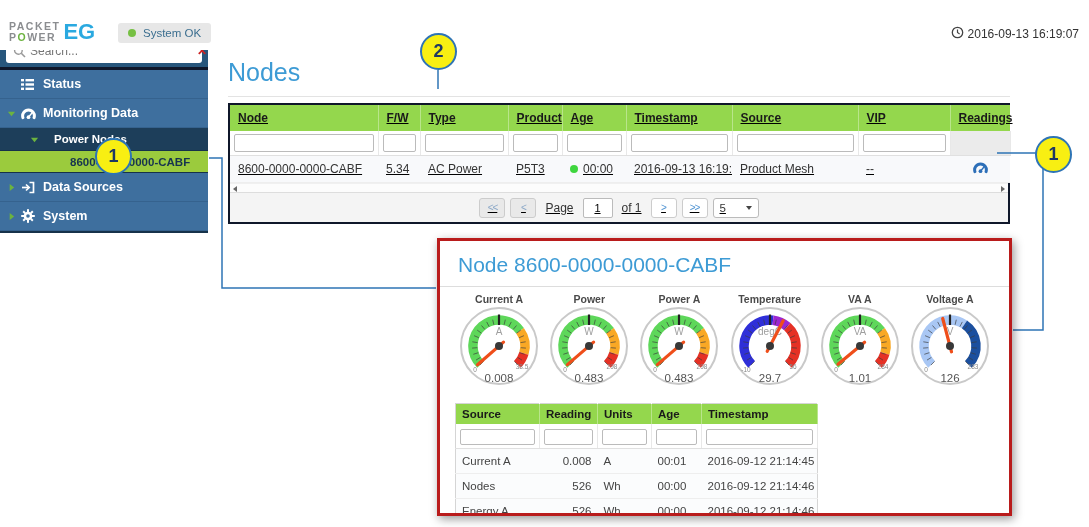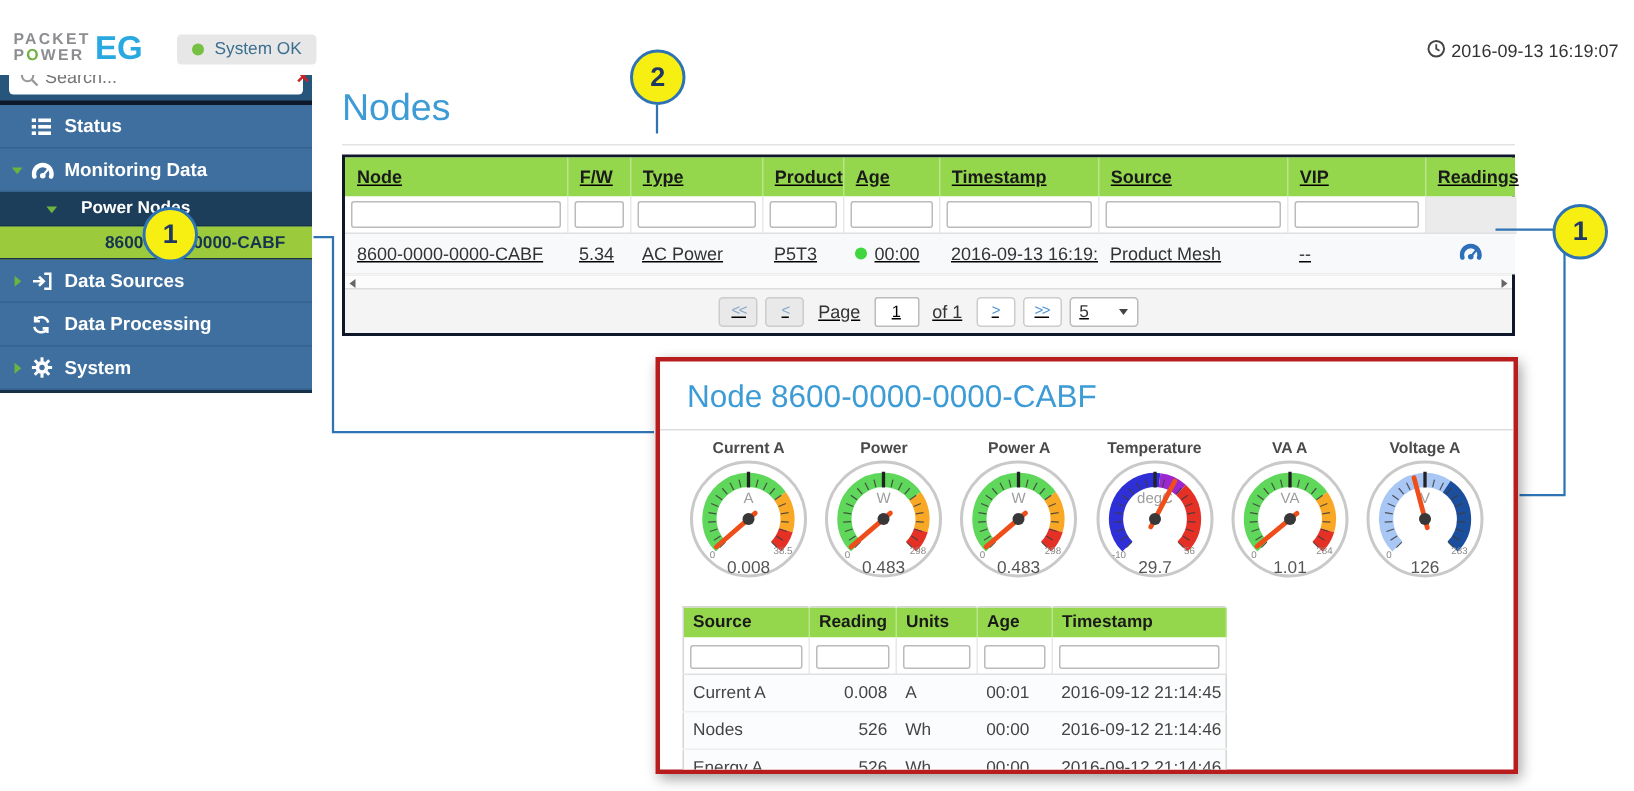--- a/index.html
+++ b/index.html
@@ -182,32 +182,20 @@
             </svg>
           </span>
           <span class="sb-ico">
             <svg width="14" height="13" viewBox="0 0 14 13">
               <path d="M8.5 1.5h4v10h-4" fill="none" stroke="#fff" stroke-width="1.7"></path>
               <path d="M1 6.5h6" stroke="#fff" stroke-width="1.7"></path>
               <path d="M5 3.5l3.2 3-3.2 3" fill="none" stroke="#fff" stroke-width="1.7"></path>
             </svg>
           </span>
           <span class="sb-label">Data Sources</span>
-        </div>
-        <div class="sb-item lvl0">
-          <span class="sb-chev"></span>
-          <span class="sb-ico">
-            <svg width="13" height="13" viewBox="0 0 14 14">
-              <path d="M12 5.5A5.2 5.2 0 0 0 2.6 4" fill="none" stroke="#fff" stroke-width="1.8"></path>
-              <path d="M2.6 1v3.4H6" fill="none" stroke="#fff" stroke-width="1.8"></path>
-              <path d="M2 8.5A5.2 5.2 0 0 0 11.4 10" fill="none" stroke="#fff" stroke-width="1.8"></path>
-              <path d="M11.4 13V9.6H8" fill="none" stroke="#fff" stroke-width="1.8"></path>
-            </svg>
-          </span>
-          <span class="sb-label">Data Processing</span>
         </div>
         <div class="sb-item lvl0">
           <span class="sb-chev">
             <svg width="9" height="9" viewBox="0 0 10 10">
               <polygon points="3,1 8,5 3,9" fill="#6cb33f"></polygon>
             </svg>
           </span>
           <span class="sb-ico">
             <svg width="14" height="14" viewBox="0 0 14 14">
               <g fill="#fff">

